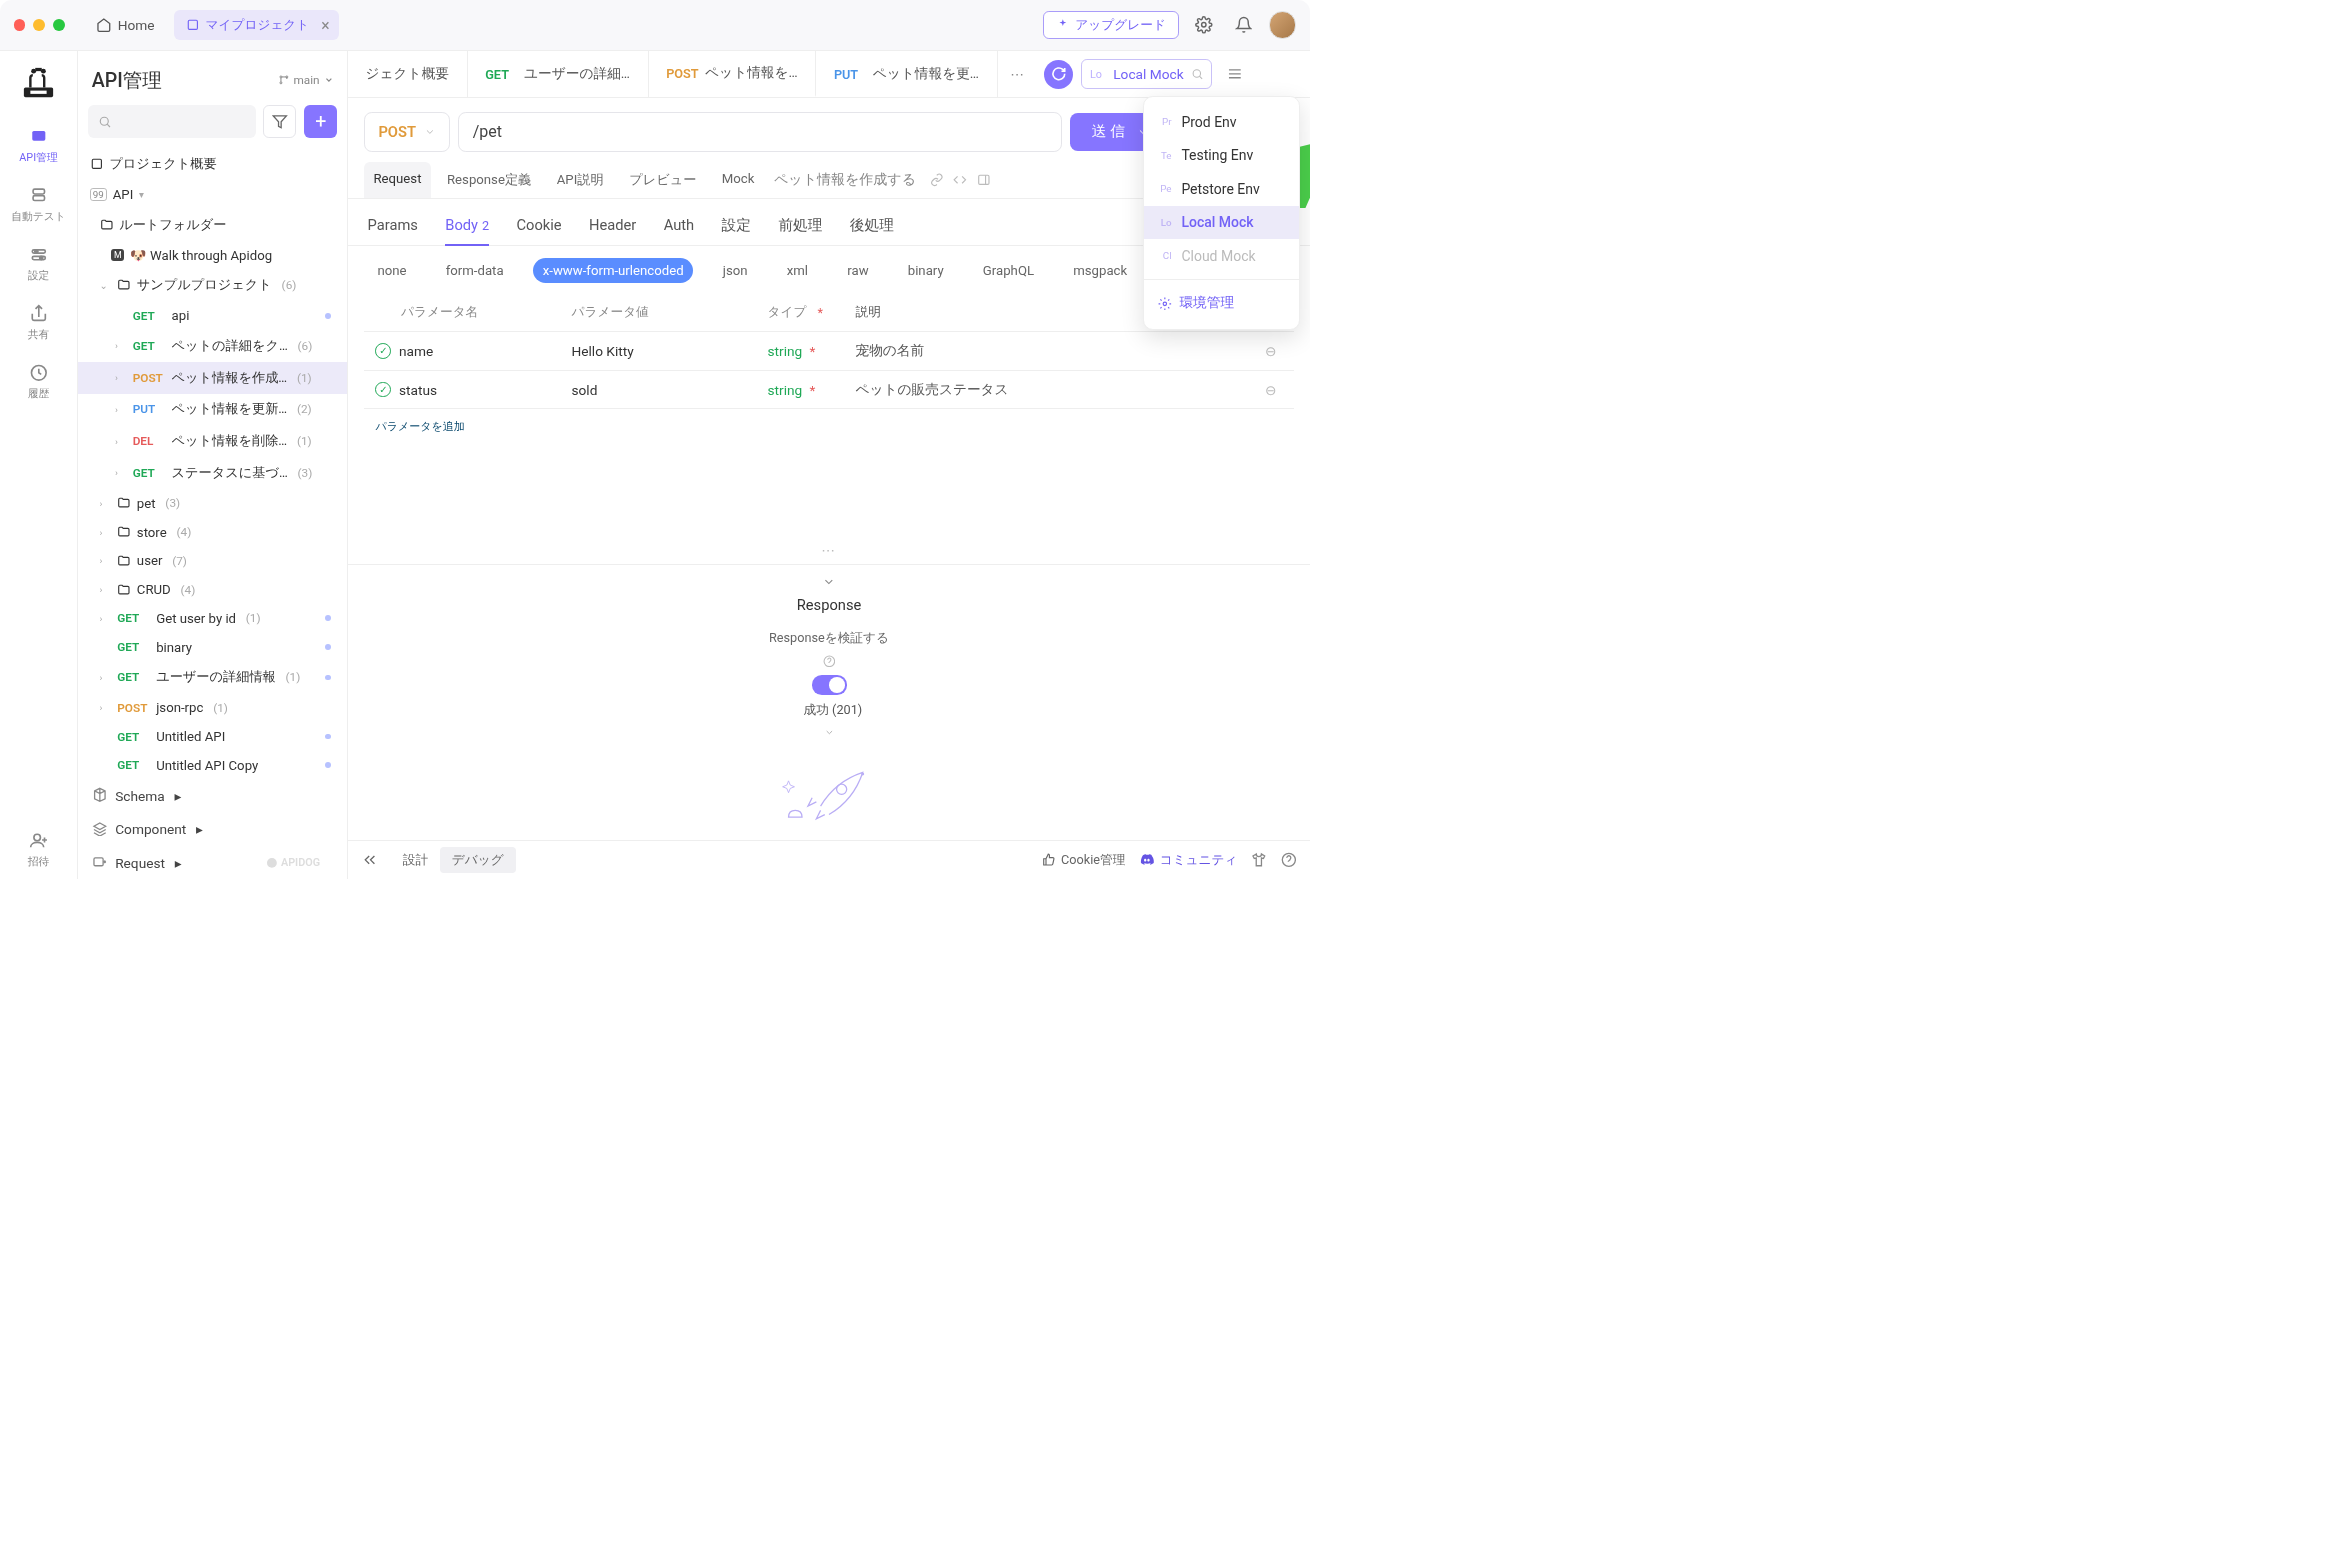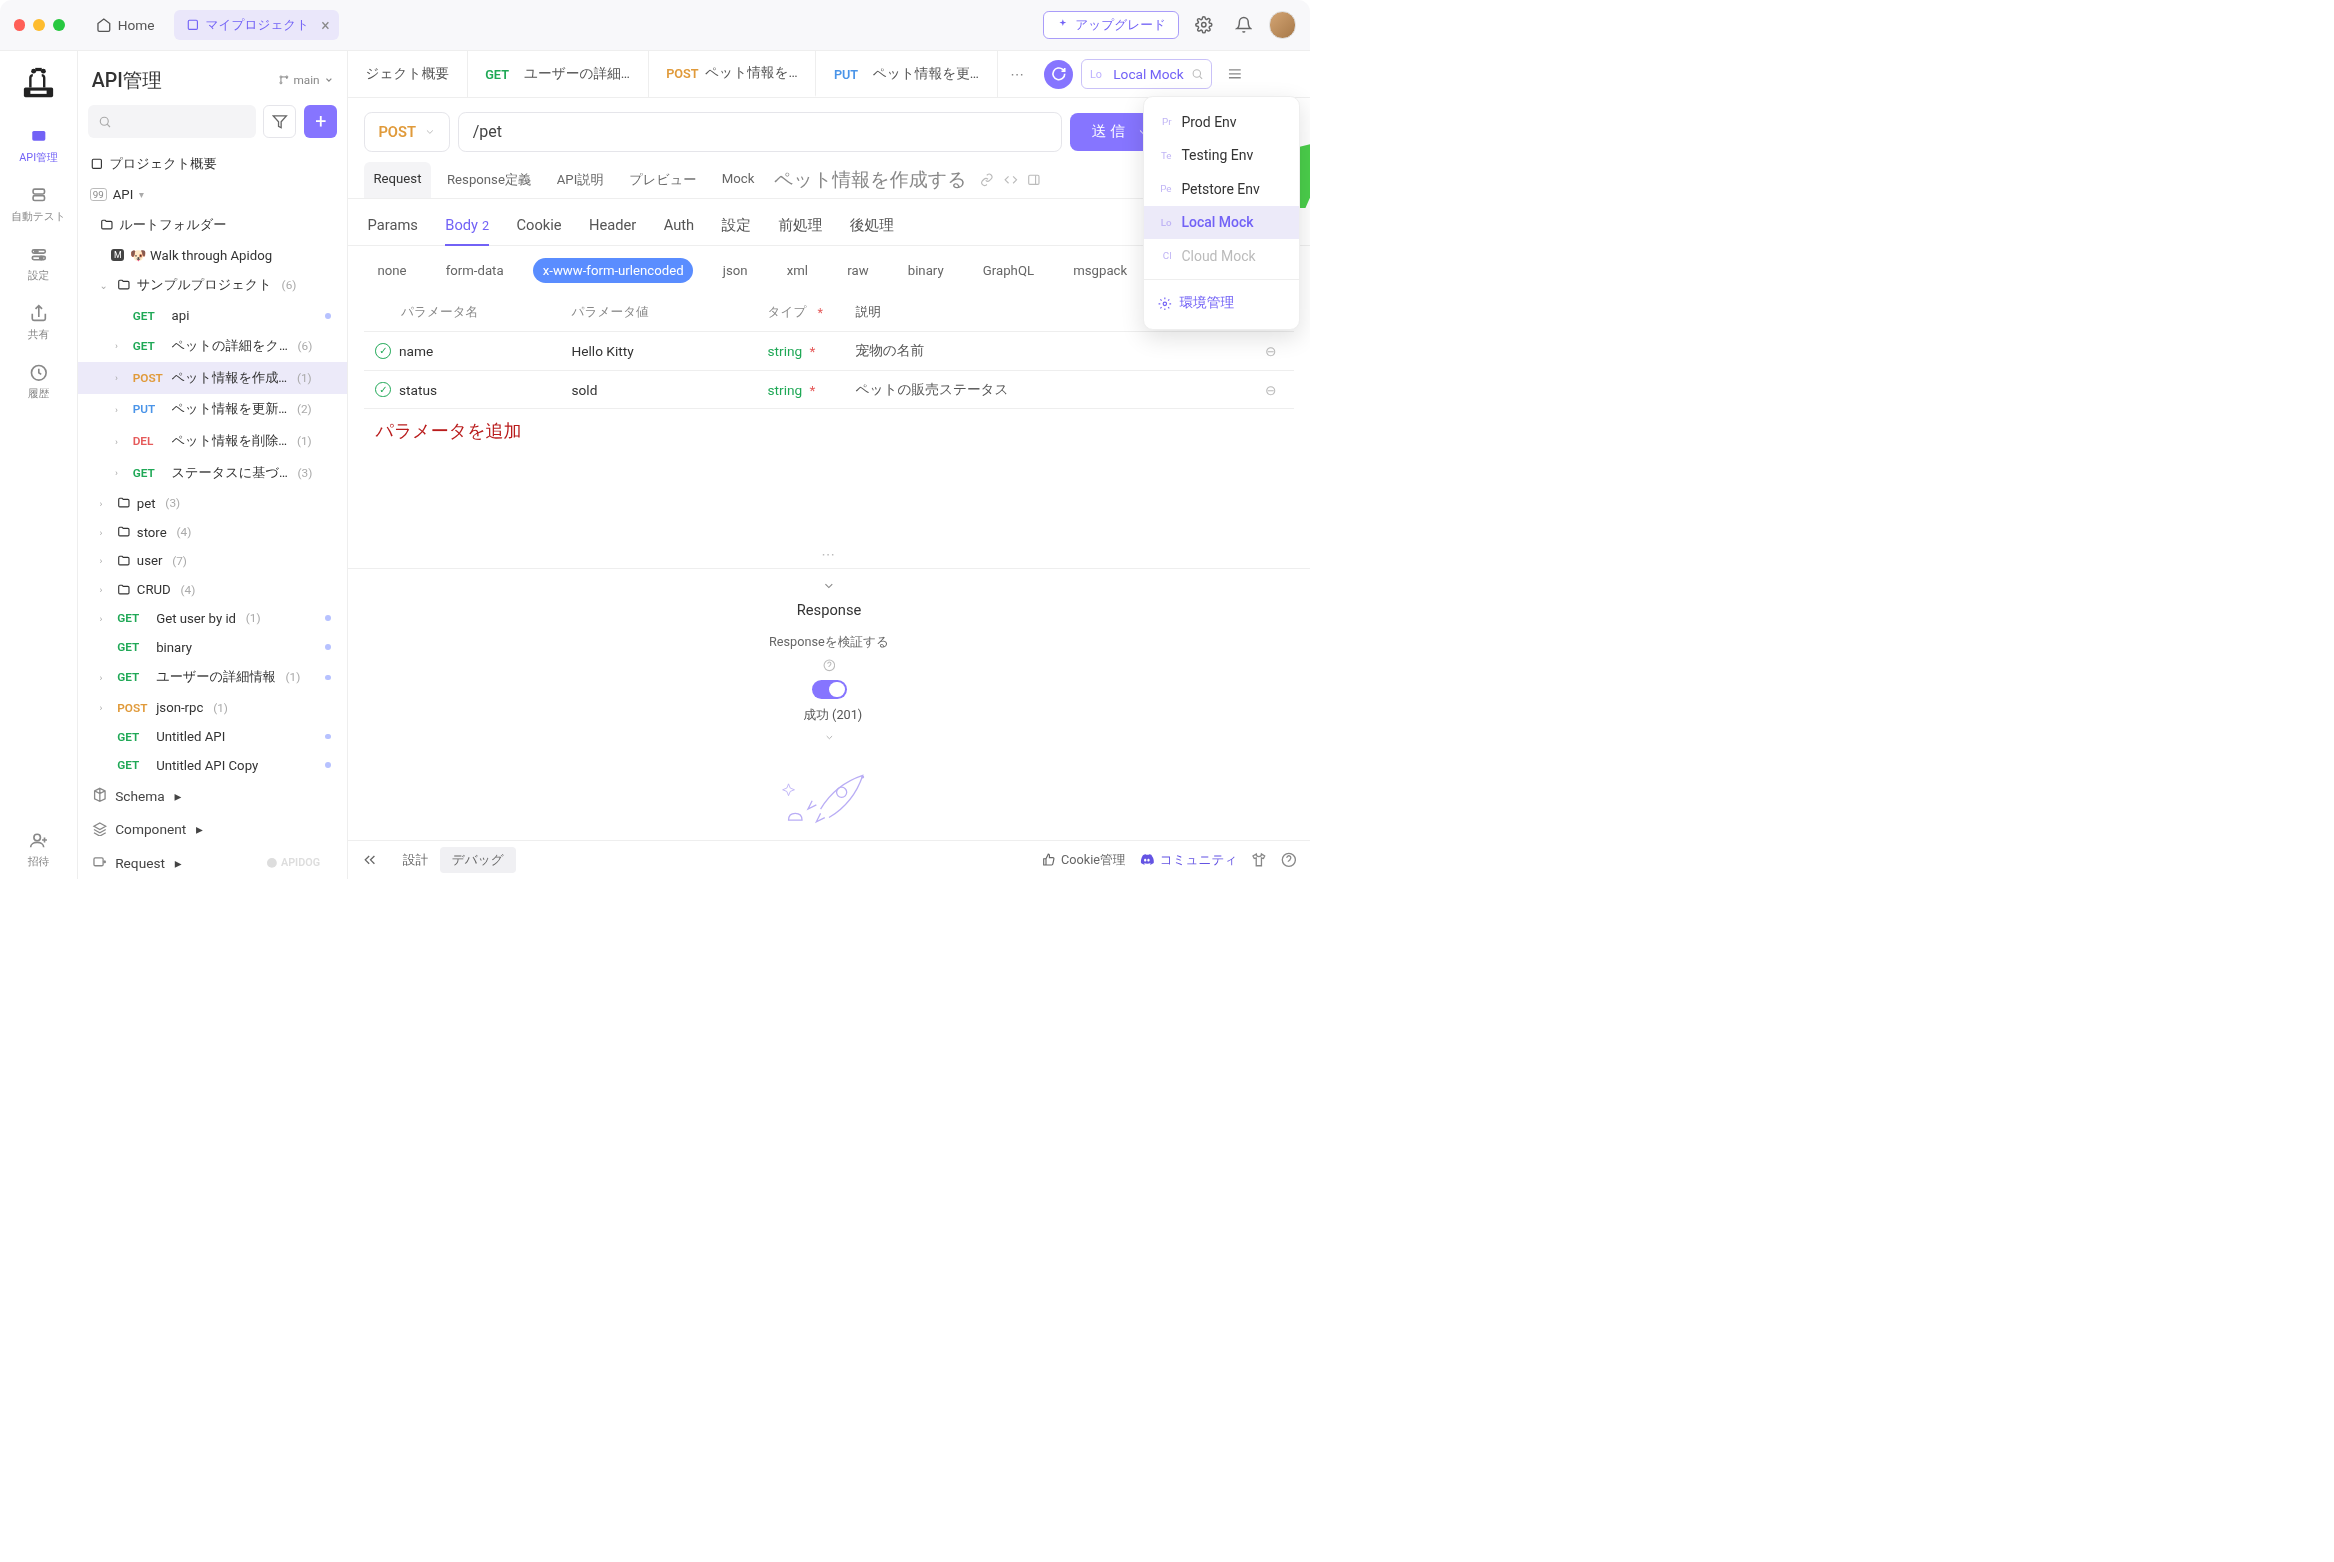--- a/index.html
+++ b/index.html
@@ -88,21 +88,21 @@
 .req-method { display: flex; align-items: center; gap: 7.8px; border: 1px solid #e5e5ea; border-radius: 7.8px; padding: 9.8px 13.7px; color: #e09a3a; font-weight: 600; font-size: 14.7px; cursor: pointer; }
 .req-url { flex: 1; border: 1px solid #e5e5ea; border-radius: 7.8px; padding: 9.8px 13.7px; font-size: 16px; color: #444; }
 .send-btn { background: #8675ff; color: #fff; padding: 9.8px 21.6px; border-radius: 7.8px; font-size: 14.7px; cursor: pointer; display: flex; align-items: center; gap: 7.8px; letter-spacing: 3.9px; }
 .save-btn { border: 1px solid #e5e5ea; border-radius: 7.8px; padding: 9.8px 13.7px; color: #666; cursor: pointer; display: flex; align-items: center; gap: 5.9px; }
 .ellipsis-btn { border: 1px solid #e5e5ea; border-radius: 7.8px; padding: 9.8px 9.8px; color: #888; cursor: pointer; }
 
 
 .subtabs { display: flex; gap: 5.9px; padding: 0 15.7px; align-items: center; font-size: 13.2px; border-bottom: 1px solid #eee; }
 .subtab { padding: 8.8px 9.8px; color: #666; cursor: pointer; border-radius: 5.9px 5.9px 0 0; }
 .subtab.active { background: #f4f4f6; color: #333; }
-.crumb { color: #888; font-size: 19px; margin-left: 3.9px; }
+.crumb { color: #888; font-size: 14px; margin-left: 3.9px; }
 .subtabs .icons { margin-left: 7.8px; display: flex; gap: 9.8px; color: #bbb; }
 
 
 .ptabs { display: flex; gap: 27.4px; padding: 11.8px 19.6px 0; font-size: 14.7px; border-bottom: 1px solid #eee; }
 .ptab { padding: 5.9px 0 9.8px; color: #555; cursor: pointer; position: relative; }
 .ptab.active { color: #7262f6; }
 .ptab.active::after { content: ""; position: absolute; left: 0; right: 0; bottom: -1px; height: 2px; background: #7262f6; }
 .ptab .badge { color: #7262f6; font-size: 12.7px; margin-left: 3.9px; }
 
 
@@ -114,21 +114,21 @@
 .ptable { margin: 0 15.7px; }
 .pth { display: flex; padding: 9.8px 11.8px; font-size: 12.7px; color: #888; border-bottom: 0; background: transparent; }
 .ptd-row { display: flex; align-items: center; padding: 9.8px 11.8px; font-size: 13.7px; border-top: 1px solid #eee; }
 .c-name { width: 196px; display: flex; align-items: center; gap: 7.8px; }
 .c-val { width: 196px; }
 .c-type { width: 88px; color: #1fa856; display: flex; align-items: center; gap: 3.9px; }
 .c-desc { flex: 1; color: #555; }
 .c-act { width: 23.5px; color: #bbb; cursor: pointer; text-align: center; }
 .star { color: #e55a5a; }
 .check { width: 15.7px; height: 15.7px; border: 1.5px solid #1fa856; border-radius: 50%; display: flex; align-items: center; justify-content: center; color: #1fa856; font-size: 9.8px; }
-.addparam { padding: 9.8px 11.8px; color: #b91c1c; font-size: 18px; border-top: 1px solid #eee; }
+.addparam { padding: 9.8px 11.8px; color: #0c4a6e; font-size: 11px; border-top: 1px solid #eee; }
 
 
 .resp-divider { text-align: center; color: #bbb; font-size: 13.7px; padding: 5.9px; letter-spacing: 2px; }
 .resp-head { display: flex; align-items: center; padding: 9.8px 17.6px; gap: 7.8px; border-top: 1px solid #eee; flex-direction: column; }
 .resp-head .chev { color: #888; }
 .resp-head .spacer { flex: 1; }
 .resp-head .lbl { color: #666; font-size: 12.7px; }
 .toggle { width: 35px; height: 19.6px; background: #8675ff; border-radius: 9.8px; position: relative; cursor: pointer; }
 .toggle::after { content: ""; position: absolute; right: 2px; top: 2px; width: 15.7px; height: 15.7px; background: #fff; border-radius: 50%; }
 .resp-head .status { color: #555; font-size: 12.7px; margin-left: 7.8px; }

